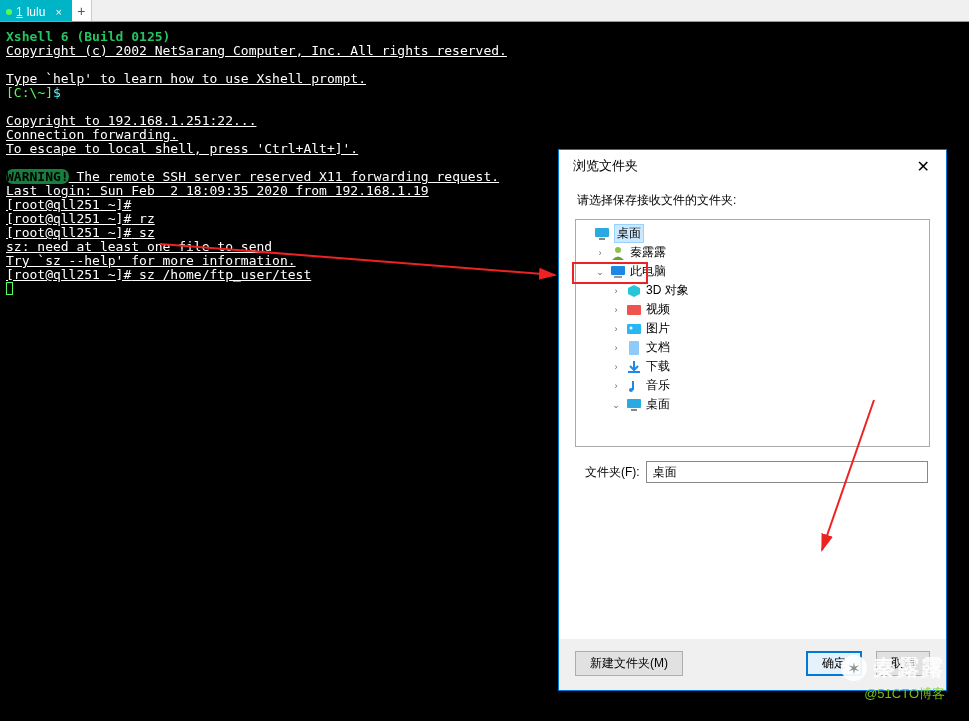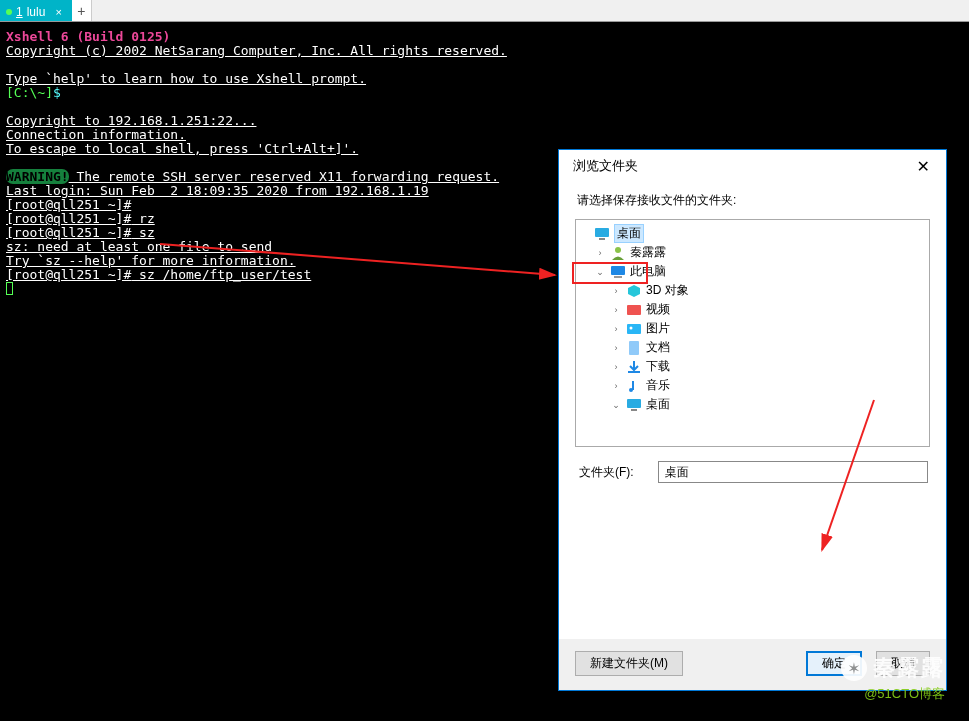--- a/index.html
+++ b/index.html
@@ -38,21 +38,21 @@
     font-size:14px;color:#555;background:#fff;border-right:1px solid #ccc;cursor:pointer;
   }
   .terminal {
     position:absolute; top:22px; left:0; right:0; bottom:0;
     background:#000; color:#ccc;
     font-family: Consolas, monospace; font-size:13px; line-height:14px;
     padding:8px 6px;
     white-space: pre;
   }
   .t-white { color:#fff;text-decoration:underline; }
-  .t-bold { color:#ec4899; font-weight:bold; }
+  .t-bold { color:#22c55e; font-weight:bold; }
   .t-green { color:#5f5; }
   .t-cyan { color:#5ff; }
   .t-warn { background:#15803d;color:#000;font-weight:bold;border-radius:7px; }
   .cursor { display:inline-block;width:7px;height:13px;border:1px solid #5f5; }
   
   .dialog {
     position:absolute;
     left:558px; top:149px;
     width:389px; height:542px;
     background:#fff;
@@ -77,21 +77,21 @@
   .tree-item {
     display:flex; align-items:center; height:19px;
     font-size:12px; cursor:pointer; gap:4px;
     padding-left:2px;
   }
   .tree-item .expander { width:12px;text-align:center;color:#666;font-size:9px; }
   .tree-item .ico { width:16px;height:16px;display:flex;align-items:center;justify-content:center; }
   .tree-item.selected .label-bg { background:#cce8ff; border:1px solid #99d1ff; padding:0 2px; }
   .indent-1 { padding-left:18px; }
   .indent-2 { padding-left:34px; }
-  .folder-row { display:flex;align-items:center;gap:24px;margin:14px 2px 8px 4px; }
+  .folder-row { display:flex;align-items:center;gap:6px;margin:14px 2px 8px 10px; }
   .folder-row input {
     flex:1; border:1px solid #888; height:22px; padding:2px 6px; font-size:12px;
   }
   .dialog-buttons {
     border-top:0; padding:12px 16px 14px 16px;
     display:flex; gap:14px; align-items:center;
     background:#f0f0f0;
   }
   .btn {
     height:25px; font-size:12px; background:#e1e1e1;
@@ -133,21 +133,21 @@
   <div class="tab-add">+</div>
 </div>
 
 <div class="terminal"><span class="t-bold">Xshell 6 (Build 0125)</span>
 <span class="t-white">Copyright (c) 2002 NetSarang Computer, Inc. All rights reserved.</span>
 
 <span class="t-white">Type `help' to learn how to use Xshell prompt.</span>
 <span class="t-green">[C:\~]</span><span class="t-cyan">$</span>
 
 <span class="t-white">Copyright to 192.168.1.251:22...</span>
-<span class="t-white">Connection information.</span>
+<span class="t-white">Connection forwarding.</span>
 <span class="t-white">To escape to local shell, press 'Ctrl+Alt+]'.</span>
 
 <span class="t-warn">WARNING!</span><span class="t-white"> The remote SSH server reserved X11 forwarding request.</span>
 <span class="t-white">Last login: Sun Feb  2 18:09:35 2020 from 192.168.1.19</span>
 <span class="t-white">[root@qll251 ~]#</span>
 <span class="t-white">[root@qll251 ~]#</span><span class="t-white"> rz</span>
 <span class="t-white">[root@qll251 ~]#</span><span class="t-white"> sz</span>
 <span class="t-white">sz: need at least one file to send</span>
 <span class="t-white">Try `sz --help' for more information.</span>
 <span class="t-white">[root@qll251 ~]#</span><span class="t-white"> sz /home/ftp_user/test</span>

